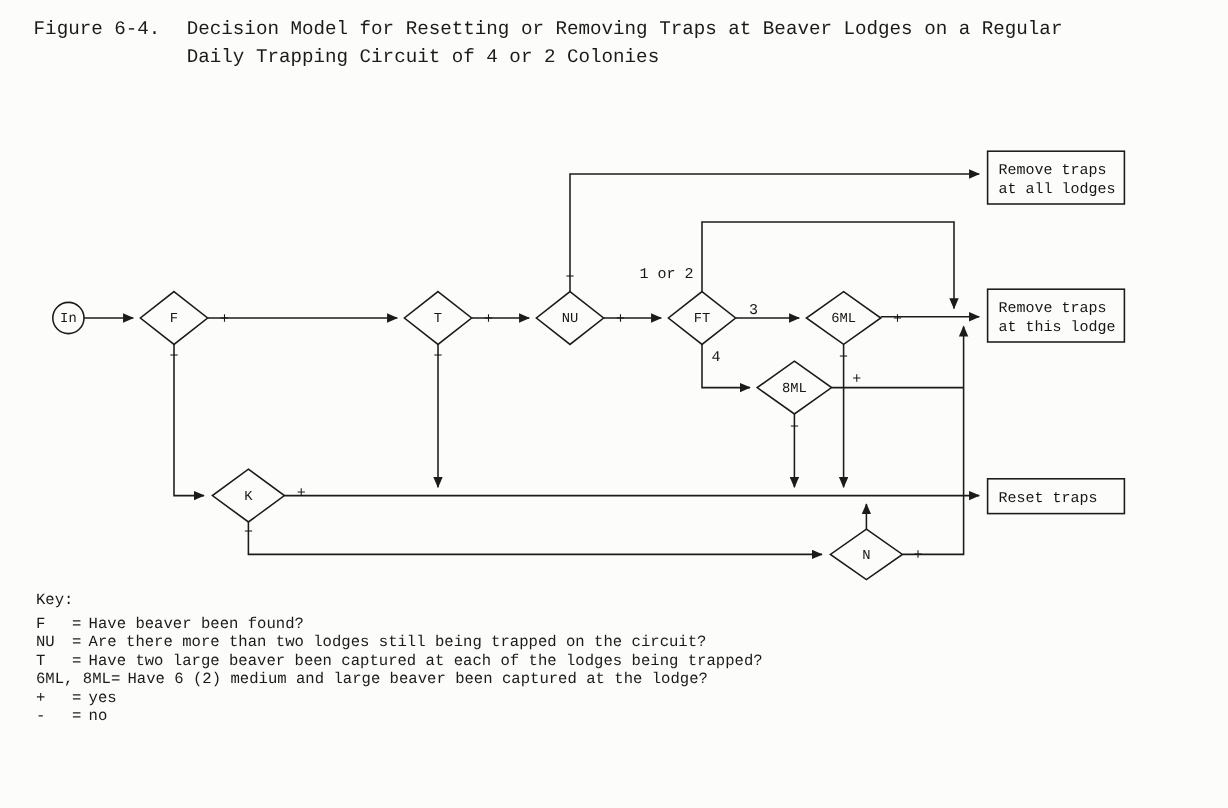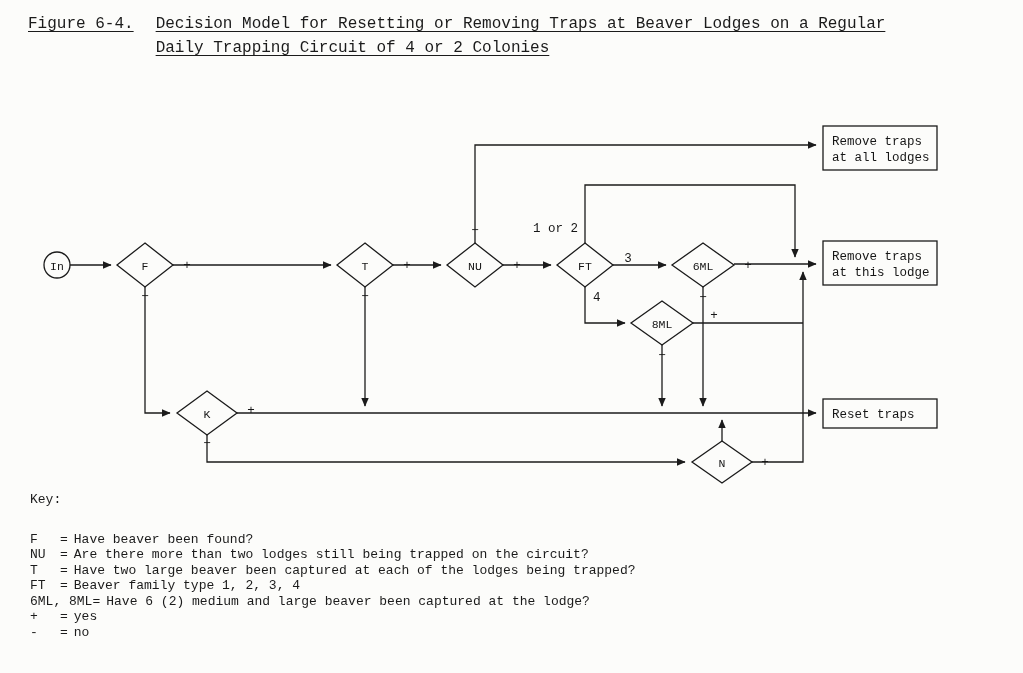--- a/index.html
+++ b/index.html
@@ -6,33 +6,33 @@
   body{
     width:1023px;height:673px;position:relative;overflow:hidden;
     background:#fcfcfa;color:#1b1b1b;
     font-family:"Liberation Mono","DejaVu Sans Mono",monospace;
   }
   
   .title-wrap{
     position:absolute;left:28px;top:12px;display:flex;gap:22px;
     font-size:16px;line-height:24px;white-space:nowrap;
   }
-  .u{text-decoration:underline;text-underline-offset:3px;}
+  .u{text-underline-offset:3px;}
   
   svg{position:absolute;left:0;top:0;}
   .edge{fill:none;stroke:#1b1b1b;stroke-width:1.3;}
   .shape{fill:#fcfcfa;stroke:#1b1b1b;stroke-width:1.3;}
   .node-lbl{font-size:11.5px;text-anchor:middle;dominant-baseline:central;fill:#161616;}
   .box-lbl{font-size:12.5px;fill:#161616;}
   .edge-lbl{font-size:12.5px;text-anchor:middle;dominant-baseline:central;fill:#161616;}
   .anchor-end{text-anchor:end;}
   .anchor-start{text-anchor:start;}
   
   .key-wrap{position:absolute;left:30px;top:492px;font-size:13px;line-height:15.5px;white-space:nowrap;}
-  .key-heading{margin-bottom:24px;}
+  .key-heading{margin-bottom:4px;}
   .key-row .term{display:inline-block;min-width:30px;}
   .key-row .sep{display:inline-block;margin-right:6px;}
 </style>
 </head>
 <body>
 
 <div class="title-wrap">
   <span class="u">Figure 6-4.</span>
   <span>
     <span class="u">Decision Model for Resetting or Removing Traps at Beaver Lodges on a Regular</span><br>
@@ -142,23 +142,20 @@
   <div class="key-row">
     <span class="term">F</span><span class="sep">=</span><span class="def">Have beaver been found?</span>
   </div>
   <div class="key-row">
     <span class="term">NU</span><span class="sep">=</span><span class="def">Are there more than two lodges still being trapped on the circuit?</span>
   </div>
   <div class="key-row">
     <span class="term">T</span><span class="sep">=</span><span class="def">Have two large beaver been captured at each of the lodges being trapped?</span>
   </div>
   <div class="key-row">
-    <span class="term">FT</span><span class="sep">=</span><span class="def">Beaver family type 1, 2, 3, 4</span>
-  </div>
-  <div class="key-row">
     <span class="term">6ML, 8ML</span><span class="sep">=</span><span class="def">Have 6 (2) medium and large beaver been captured at the lodge?</span>
   </div>
   <div class="key-row">
     <span class="term">+</span><span class="sep">=</span><span class="def">yes</span>
   </div>
   <div class="key-row">
     <span class="term">-</span><span class="sep">=</span><span class="def">no</span>
   </div>
 </div>
 

